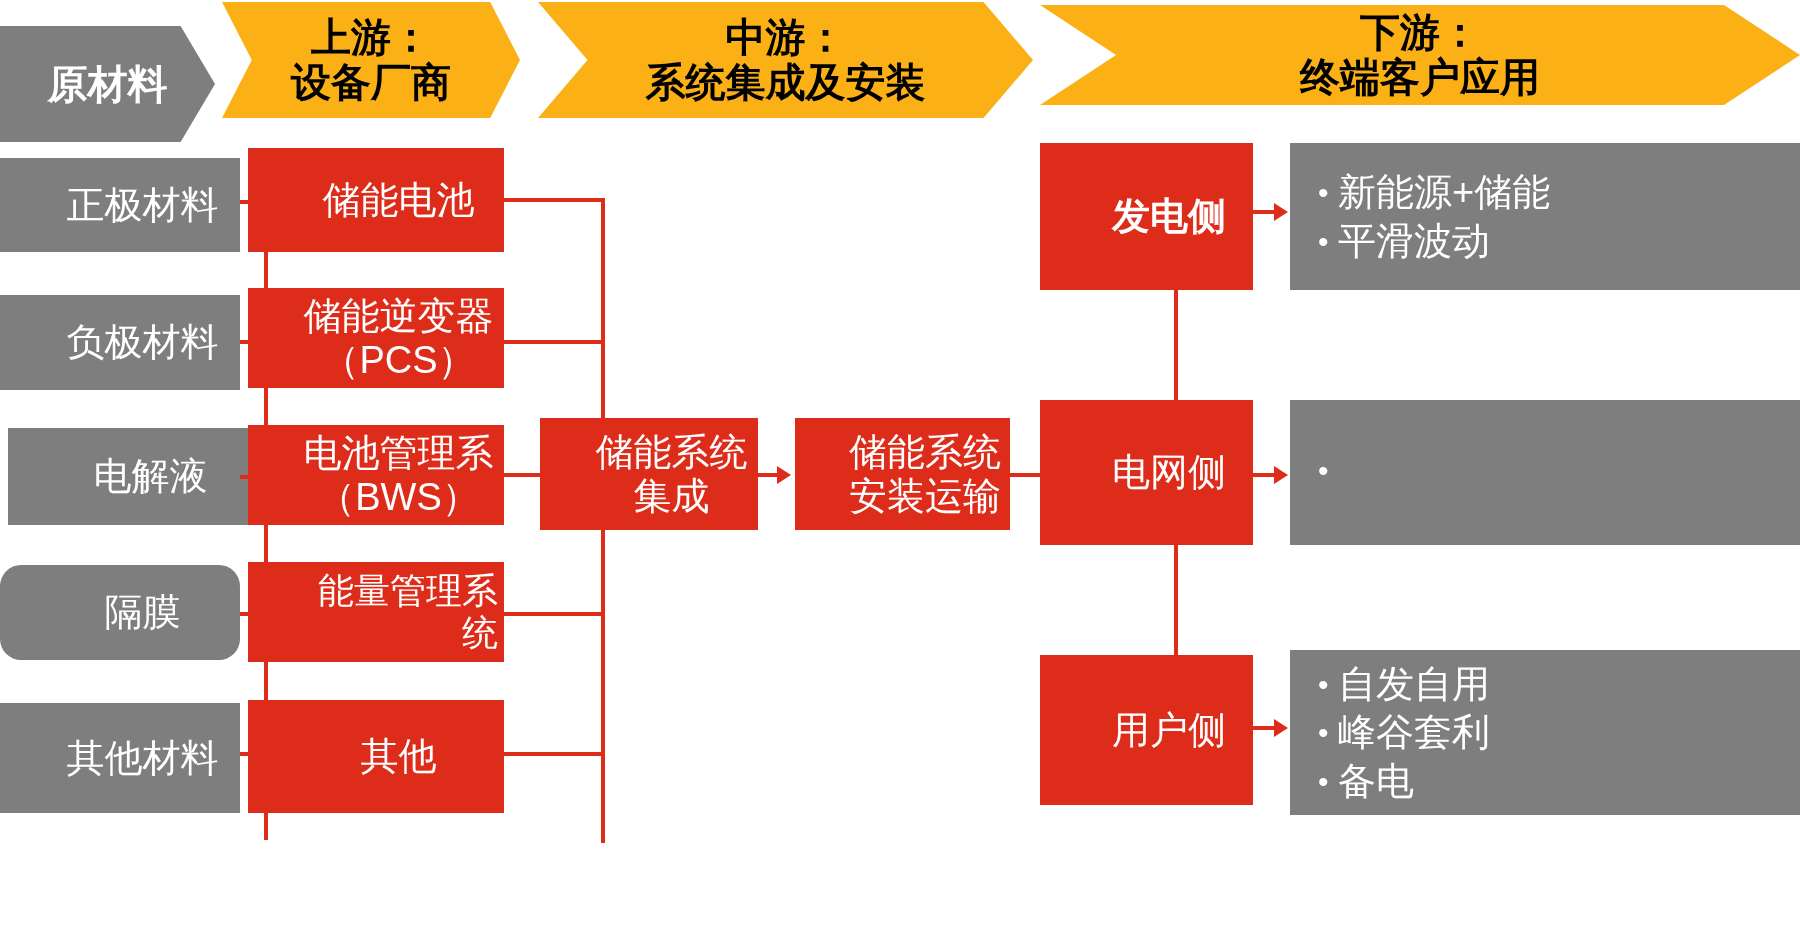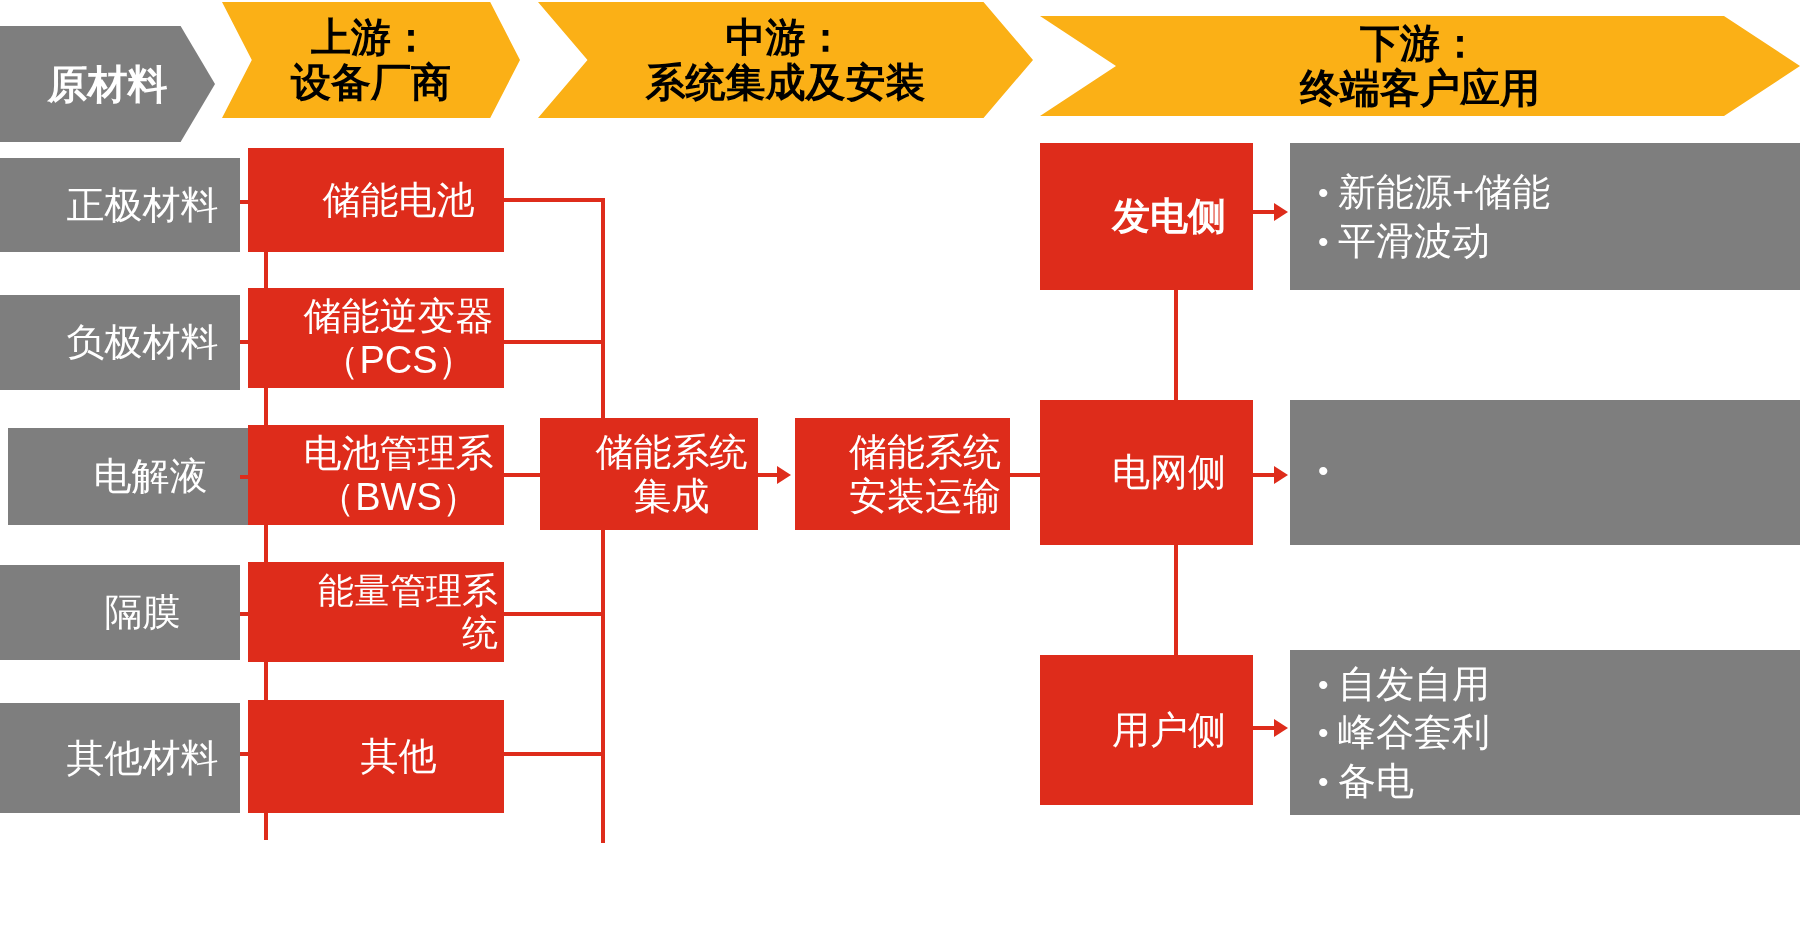--- a/index.html
+++ b/index.html
@@ -109,37 +109,37 @@
     </div>
   </div>
 
   <div class="chev chev-yellow f40" style="left:538px;top:2px;width:495px;height:116px;">
     <div>
       <span>中游：</span>
       <span>系统集成及安装</span>
     </div>
   </div>
 
-  <div class="chev chev-yellow f40" style="left:1040px;top:16px;width:760px;height:100px;">
+  <div class="chev chev-yellow f40" style="left:1040px;top:5px;width:760px;height:100px;">
     <div>
       <span>下游：</span>
       <span>终端客户应用</span>
     </div>
   </div>
 
   <div class="box box-gray f38" style="left:0px;top:158px;width:240px;height:94px;">
     <span class="txt">正极材料</span>
   </div>
   <div class="box box-gray f38" style="left:0px;top:295px;width:240px;height:95px;">
     <span class="txt">负极材料</span>
   </div>
   <div class="box box-gray f38" style="left:0px;top:428px;width:240px;height:97px;margin-left:8px;">
     <span class="txt">电解液</span>
   </div>
-  <div class="box box-gray f38" style="left:0px;top:565px;width:240px;height:95px;">
+  <div class="box box-gray f38" style="left:0px;top:565px;width:240px;height:95px;border-radius:21px;">
     <span class="txt">隔膜</span>
   </div>
   <div class="box box-gray f38" style="left:0px;top:703px;width:240px;height:110px;">
     <span class="txt">其他材料</span>
   </div>
 
   <div class="ln lnv" style="left:264px;top:200px;height:640px;"></div>
   <div class="ln lnh" style="left:240px;top:200px;width:50px;"></div>
   <div class="arrowhead" style="left:288px;top:193px;"></div>
   <div class="ln lnh" style="left:240px;top:340px;width:26px;"></div>

